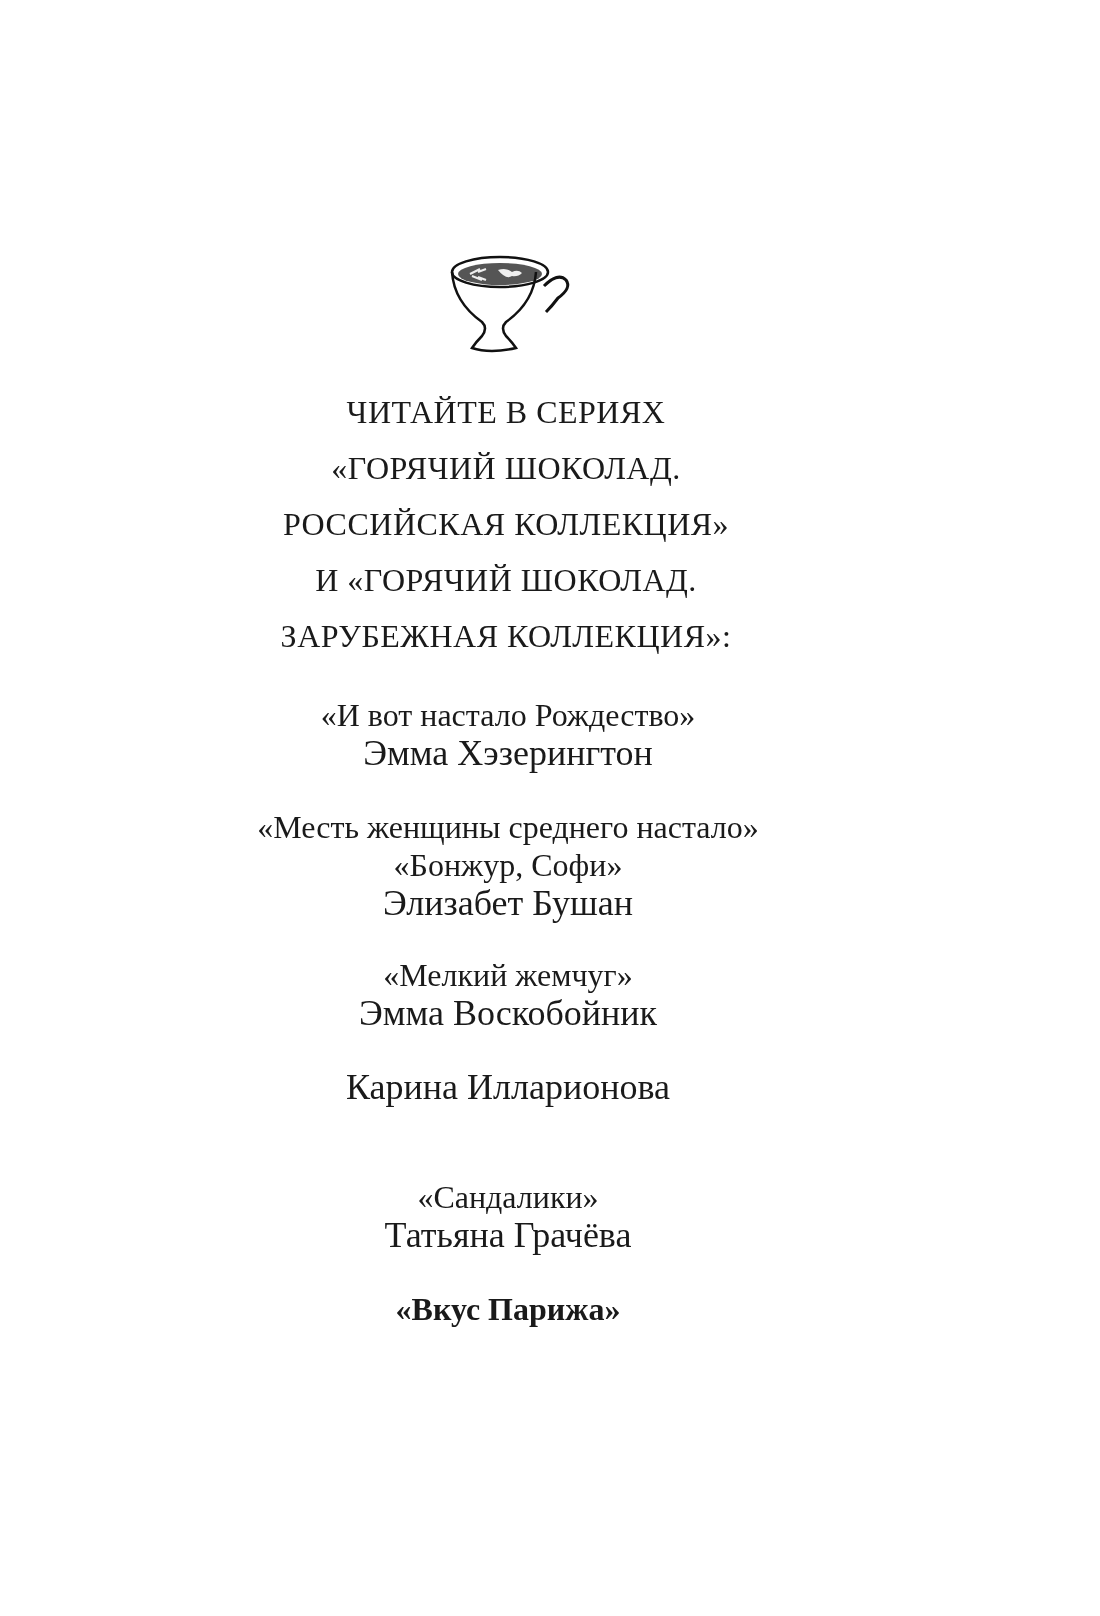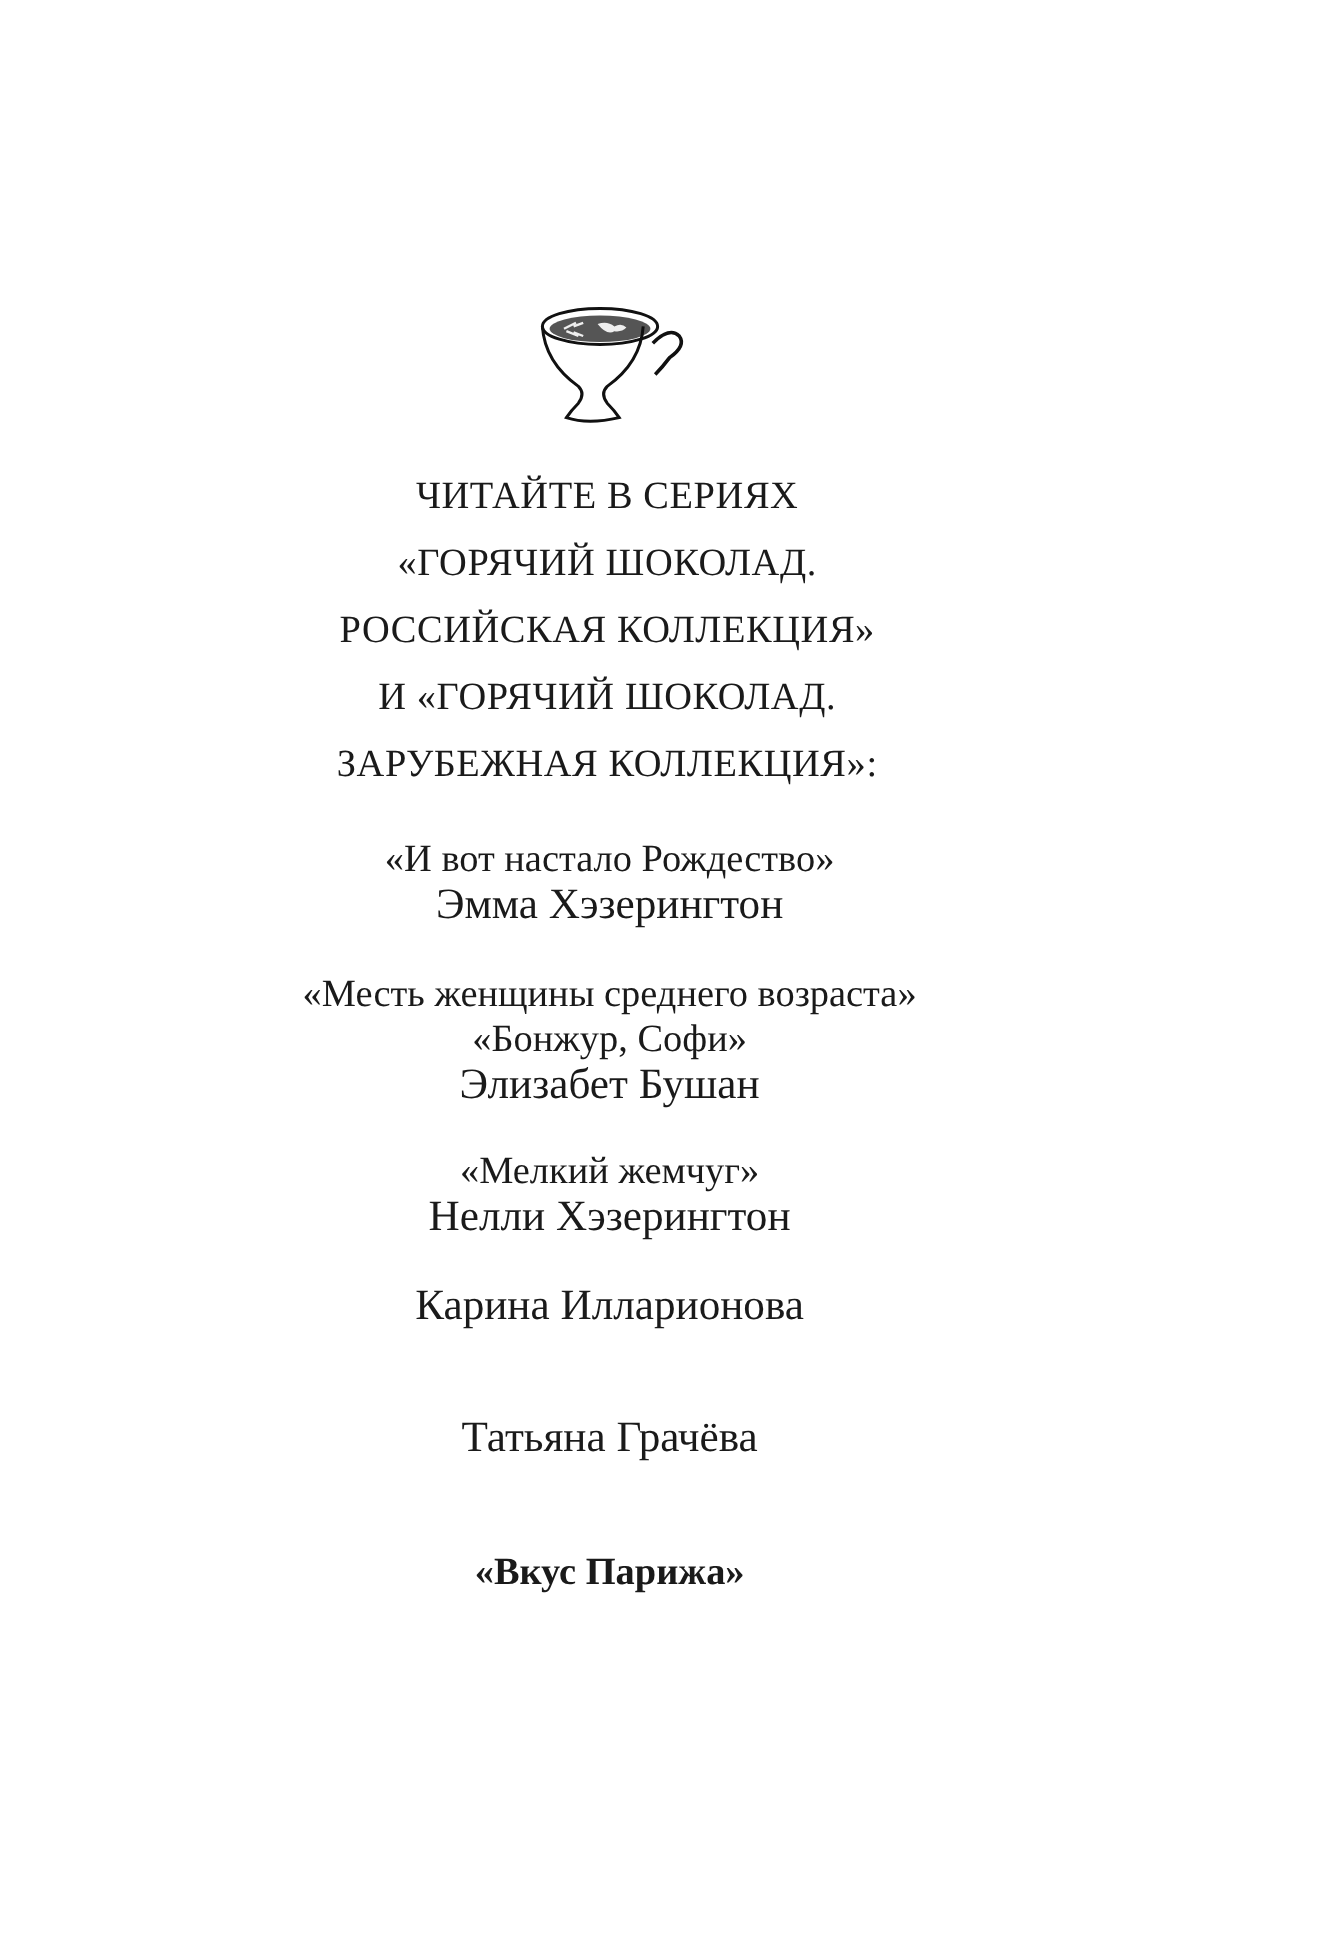--- a/index.html
+++ b/index.html
@@ -36,33 +36,34 @@
   <div class="series-line" style="top:560px">И «ГОРЯЧИЙ ШОКОЛАД.</div>
   <div class="series-line" style="top:616px">ЗАРУБЕЖНАЯ КОЛЛЕКЦИЯ»:</div>
 </div>
 
 <div class="block" style="top:696px">
   <div class="title">«И вот настало Рождество»</div>
   <div class="author">Эмма Хэзерингтон</div>
 </div>
 
 <div class="block" style="top:808px">
-  <div class="title">«Месть женщины среднего возраста»</div>
+  <div class="title">«Месть женщины среднего настало»</div>
   <div class="title">«Бонжур, Софи»</div>
   <div class="author">Элизабет Бушан</div>
 </div>
 
 <div class="block" style="top:956px">
   <div class="title">«Мелкий жемчуг»</div>
-  <div class="author">Нелли Хэзерингтон</div>
+  <div class="author">Эмма Воскобойник</div>
 </div>
 
 <div class="block" style="top:1068px">
   <div class="author">Карина Илларионова</div>
 </div>
 
 <div class="block" style="top:1178px">
+  <div class="title">«Сандалики»</div>
   <div class="author">Татьяна Грачёва</div>
 </div>
 
 <div class="block" style="top:1290px">
   <div class="title bold">«Вкус Парижа»</div>
 </div>
 
 </body></html>

